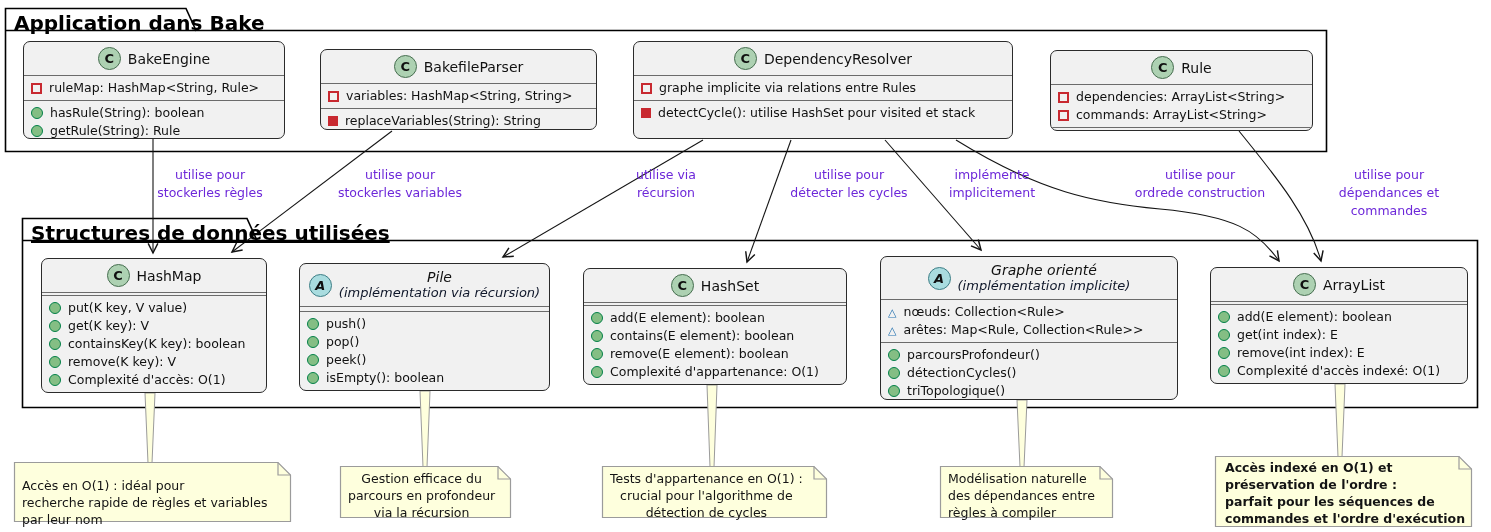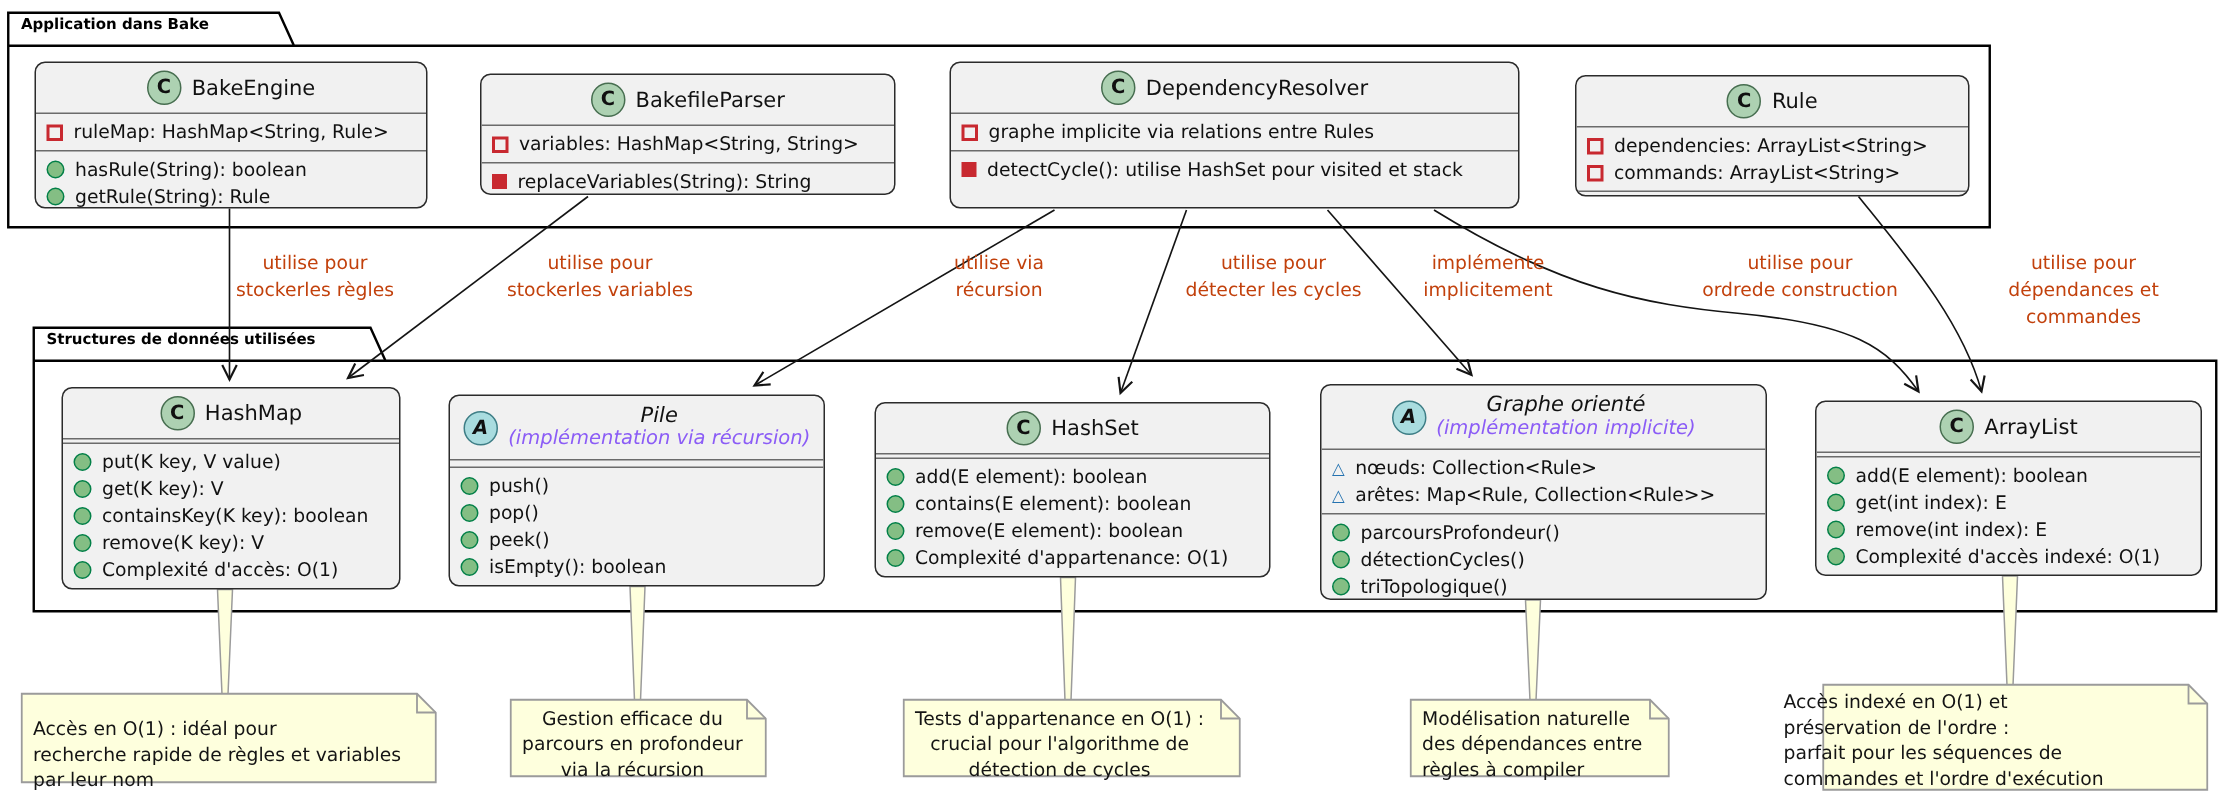--- a/index.html
+++ b/index.html
@@ -1,35 +1,35 @@
 <!DOCTYPE html>
 <html><head>
 <meta charset="utf-8">
 <style>
   html,body{margin:0;padding:0;background:#ffffff;font-family:"DejaVu Sans",sans-serif;}
   #canvas{position:relative;width:1491px;height:532px;background:#ffffff;overflow:hidden;}
   svg.layer{position:absolute;left:0;top:0;z-index:1;}
-  .pkg-title{position:absolute;font-size:10px;font-weight:bold;color:#000;white-space:nowrap;z-index:2;}
+  .pkg-title{position:absolute;font-size:20px;font-weight:bold;color:#000;white-space:nowrap;z-index:2;}
   .cls{position:absolute;box-sizing:border-box;background:#F1F1F1;border:1.3px solid #2b2b2b;border-radius:7px;display:flex;flex-direction:column;overflow:hidden;z-index:3;}
   .hdr{display:flex;align-items:center;justify-content:center;gap:7px;padding:5px 8px;flex:0 0 auto;}
   .badge{flex:0 0 auto;width:21px;height:21px;border-radius:50%;background:#ADD1B2;border:1px solid #476E50;display:flex;align-items:center;justify-content:center;font-size:13px;font-weight:bold;color:#101010;}
   .badge.ab{background:#A9DCDF;border-color:#3E7E86;font-style:italic;}
   .cname{font-size:14px;color:#111;white-space:nowrap;}
   .tblock{display:flex;flex-direction:column;align-items:center;}
   .tblock .cname{font-style:italic;line-height:16px;}
-  .subtitle{font-size:13px;font-style:italic;color:#8b5cf6;line-height:16px;white-space:nowrap;}
+  .subtitle{font-size:13px;font-style:italic;color:#0f172a;line-height:16px;white-space:nowrap;}
   .sect{border-top:1px solid #6b6b6b;padding:4px 7px;display:flex;flex-direction:column;gap:2px;}
   .sect.empty{height:7px;padding:0;}
   .row{display:flex;align-items:center;gap:7px;font-size:12.5px;line-height:16px;color:#111;white-space:nowrap;}
   .ic{flex:0 0 auto;display:inline-block;}
   .sq-h{width:7px;height:7px;border:2px solid #C82930;background:transparent;}
   .sq-f{width:10px;height:10px;background:#C82930;}
   .ci-f{width:10px;height:10px;border-radius:50%;background:#84BE84;border:1px solid #038048;}
   .tri{color:#2472B0;font-size:11px;line-height:11px;}
-  .elabel{position:absolute;top:166px;transform:translateX(-50%);text-align:center;font-size:12.5px;line-height:18px;white-space:pre-line;color:#c2410c;z-index:2;}
+  .elabel{position:absolute;top:166px;transform:translateX(-50%);text-align:center;font-size:12.5px;line-height:18px;white-space:pre-line;color:#6d28d9;z-index:2;}
   .ntext{position:absolute;font-size:12.5px;line-height:17px;white-space:pre-line;color:#141414;z-index:3;}
 </style>
 </head>
 <body>
 
 <div id="canvas">
 
   <svg class="layer" width="1491" height="532" viewBox="0 0 1491 532">
     <defs>
       <marker id="arrow" viewBox="0 0 10 10" refX="8.5" refY="5" markerWidth="11" markerHeight="11" orient="auto">
@@ -66,21 +66,21 @@
       <path d="M392,131 L232,252" marker-end="url(#arrow)"></path>
       <path d="M703,140 L503,257" marker-end="url(#arrow)"></path>
       <path d="M791,140 L747,262" marker-end="url(#arrow)"></path>
       <path d="M885,140 L981,250" marker-end="url(#arrow)"></path>
       <path d="M956,140 C1040,192 1095,203 1160,209 C1235,216 1258,231 1279,261" marker-end="url(#arrow)"></path>
       <path d="M1239,131 C1272,172 1308,214 1321,261" marker-end="url(#arrow)"></path>
     </g>
   </svg>
 
   <div class="pkg-title" style="left:14px;top:11px;">Application dans Bake</div>
-  <div class="pkg-title" style="left:31px;top:221px;">Structures de données utilisées</div>
+  <div class="pkg-title" style="left:31px;top:221px;text-decoration:underline;">Structures de données utilisées</div>
 
   <div class="cls" style="left:23px;top:41px;width:262px;height:98px;">
     <div class="hdr">
       <span class="badge">C</span>
       <span class="cname">BakeEngine</span>
     </div>
     <div class="sect">
       <div class="row">
           <span class="ic sq-h"></span>
           <span>ruleMap: HashMap&lt;String, Rule&gt;</span>
@@ -319,18 +319,18 @@
 par leur nom</div>
   <div class="ntext" style="left:348px;top:470px;text-align:center;">Gestion efficace du
 parcours en profondeur
 via la récursion</div>
   <div class="ntext" style="left:610px;top:470px;text-align:center;">Tests d'appartenance en O(1) :
 crucial pour l'algorithme de
 détection de cycles</div>
   <div class="ntext" style="left:948px;top:470px;">Modélisation naturelle
 des dépendances entre
 règles à compiler</div>
-  <div class="ntext" style="left:1189px;top:459px;">Accès indexé en O(1) et
+  <div class="ntext" style="left:1225px;top:459px;font-weight:bold;">Accès indexé en O(1) et
 préservation de l'ordre :
 parfait pour les séquences de
 commandes et l'ordre d'exécution</div>
 
 </div>
 
 </body></html>

